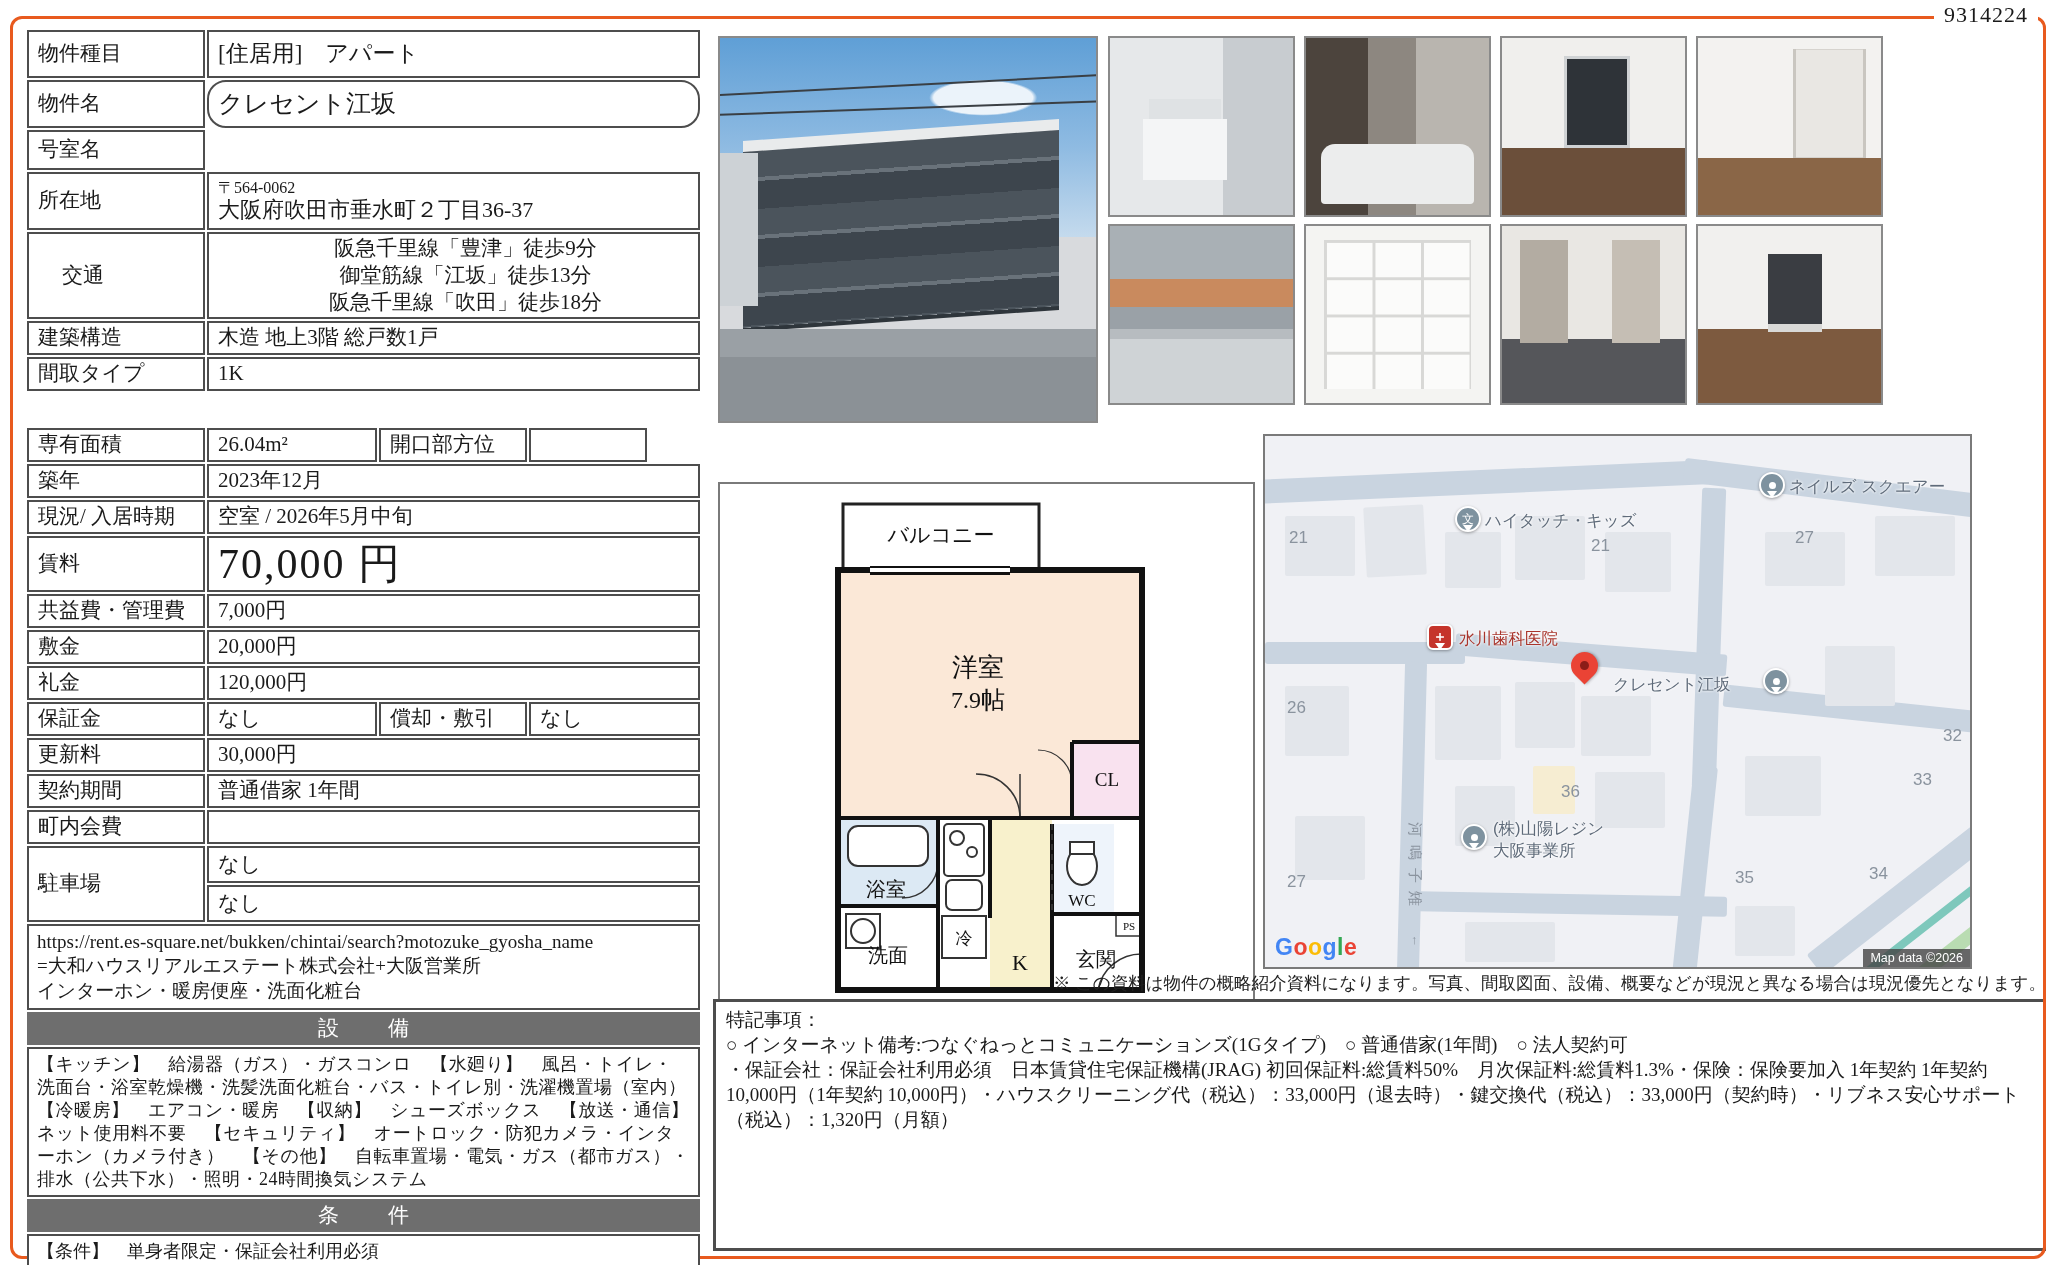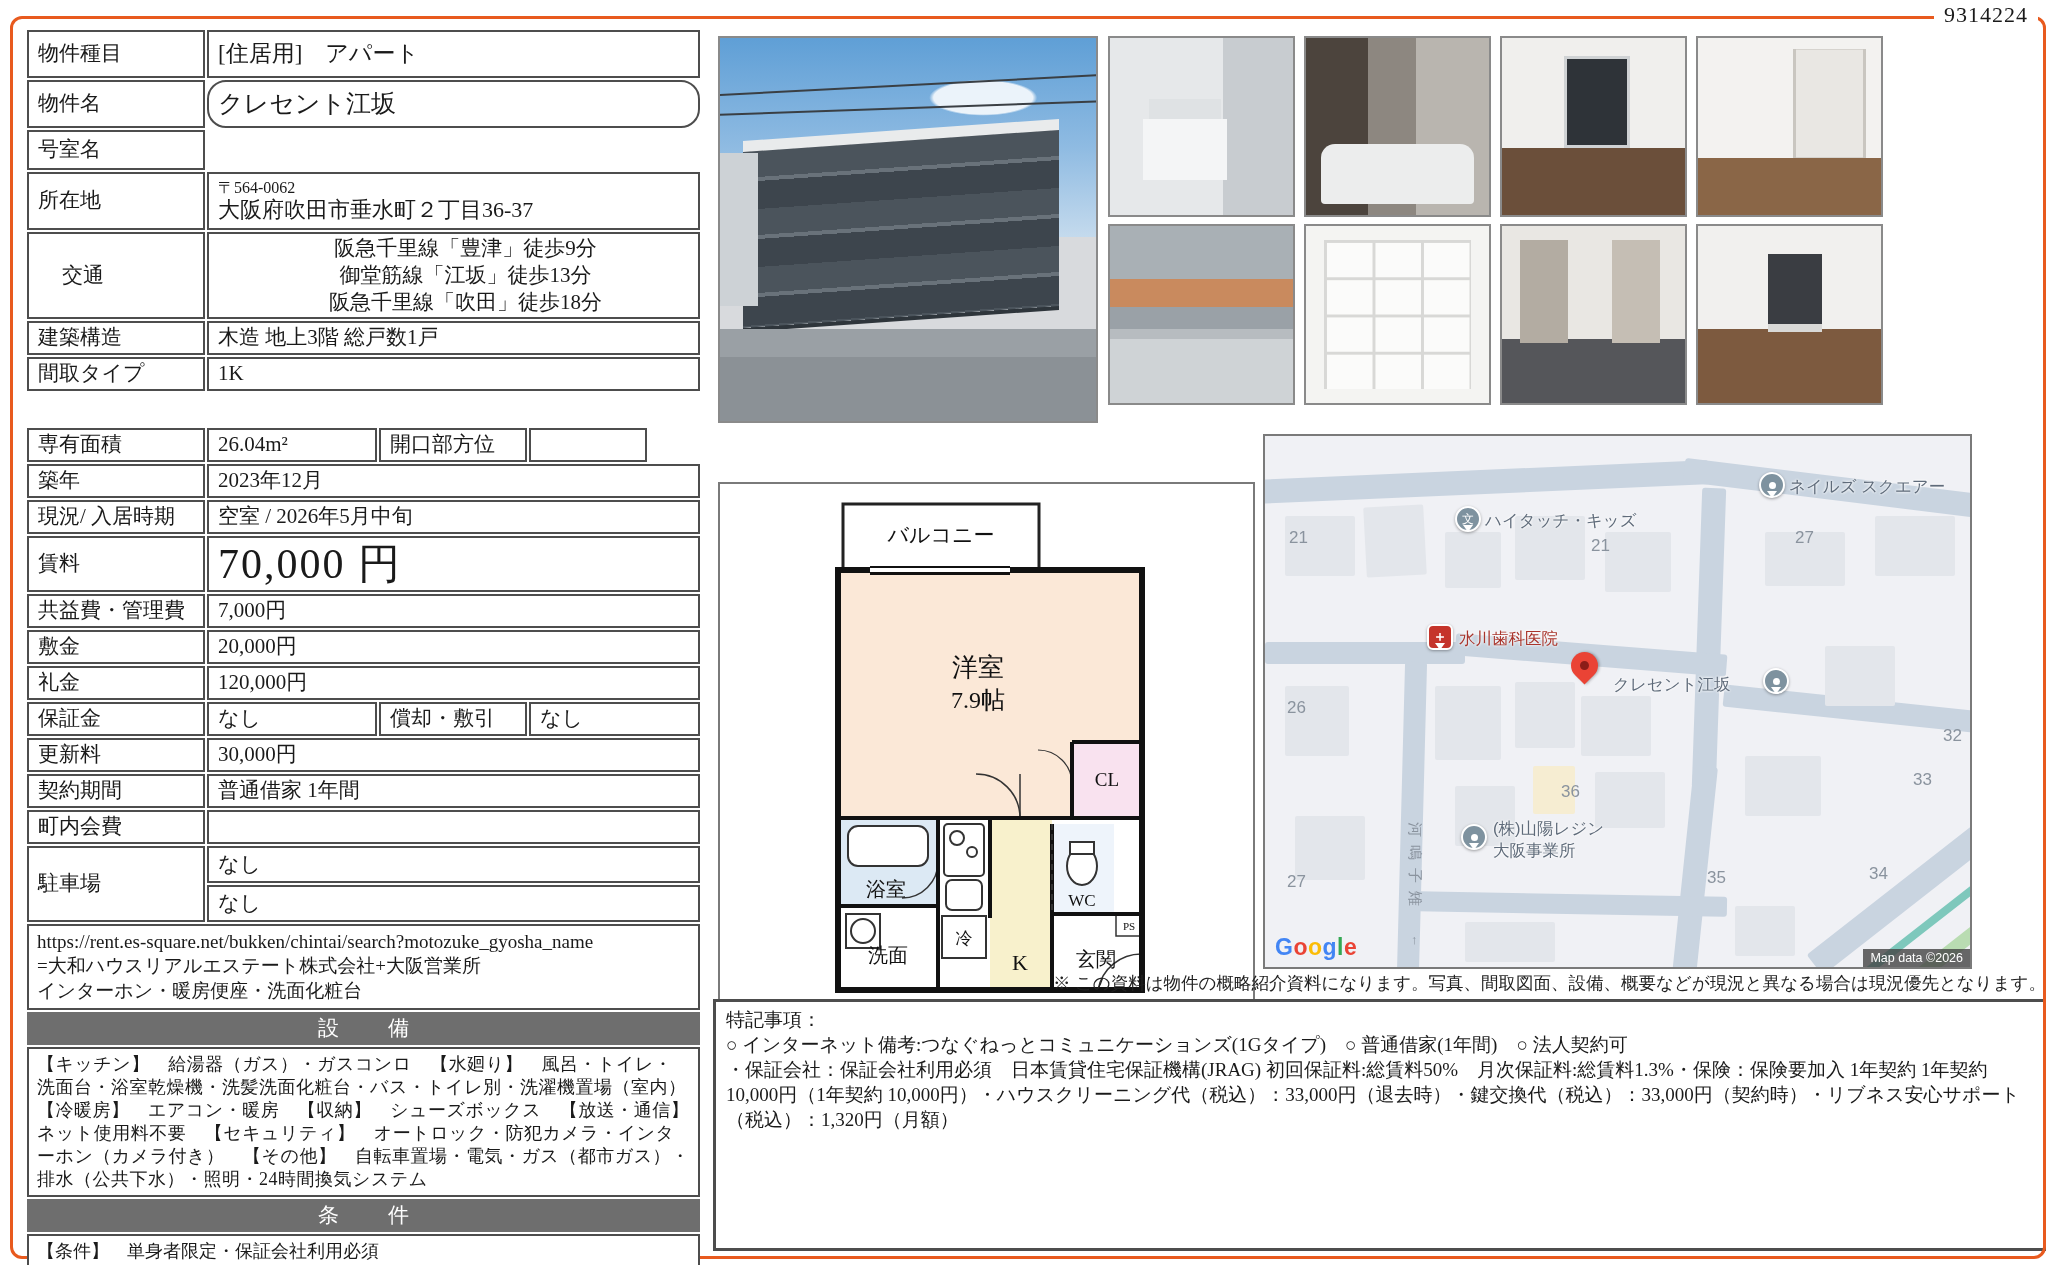--- a/index.html
+++ b/index.html
@@ -342,21 +342,21 @@
   <div class="bld" style="left:470px;top:470px;width:60px;height:50px;"></div>
 
   <span class="mnum" style="left:24px;top:92px;">21</span>
   <span class="mnum" style="left:326px;top:100px;">21</span>
   <span class="mnum" style="left:530px;top:92px;">27</span>
   <span class="mnum" style="left:22px;top:262px;">26</span>
   <span class="mnum" style="left:678px;top:290px;">32</span>
   <span class="mnum" style="left:648px;top:334px;">33</span>
   <span class="mnum" style="left:296px;top:346px;">36</span>
   <span class="mnum" style="left:22px;top:436px;">27</span>
-  <span class="mnum" style="left:442px;top:432px;">35</span>
+  <span class="mnum" style="left:442px;top:432px;padding-left:28px;">35</span>
   <span class="mnum" style="left:604px;top:428px;">34</span>
 
   <div class="pin" style="left:494px;top:36px;">
       <span class="dot"></span>
     </div>
   <span class="mlabel" style="left:524px;top:40px;">ネイルズ スクエアー</span>
   <div class="pin" style="left:190px;top:70px;">
       <span>文</span>
     </div>
   <span class="mlabel" style="left:220px;top:74px;">ハイタッチ・キッズ</span>

